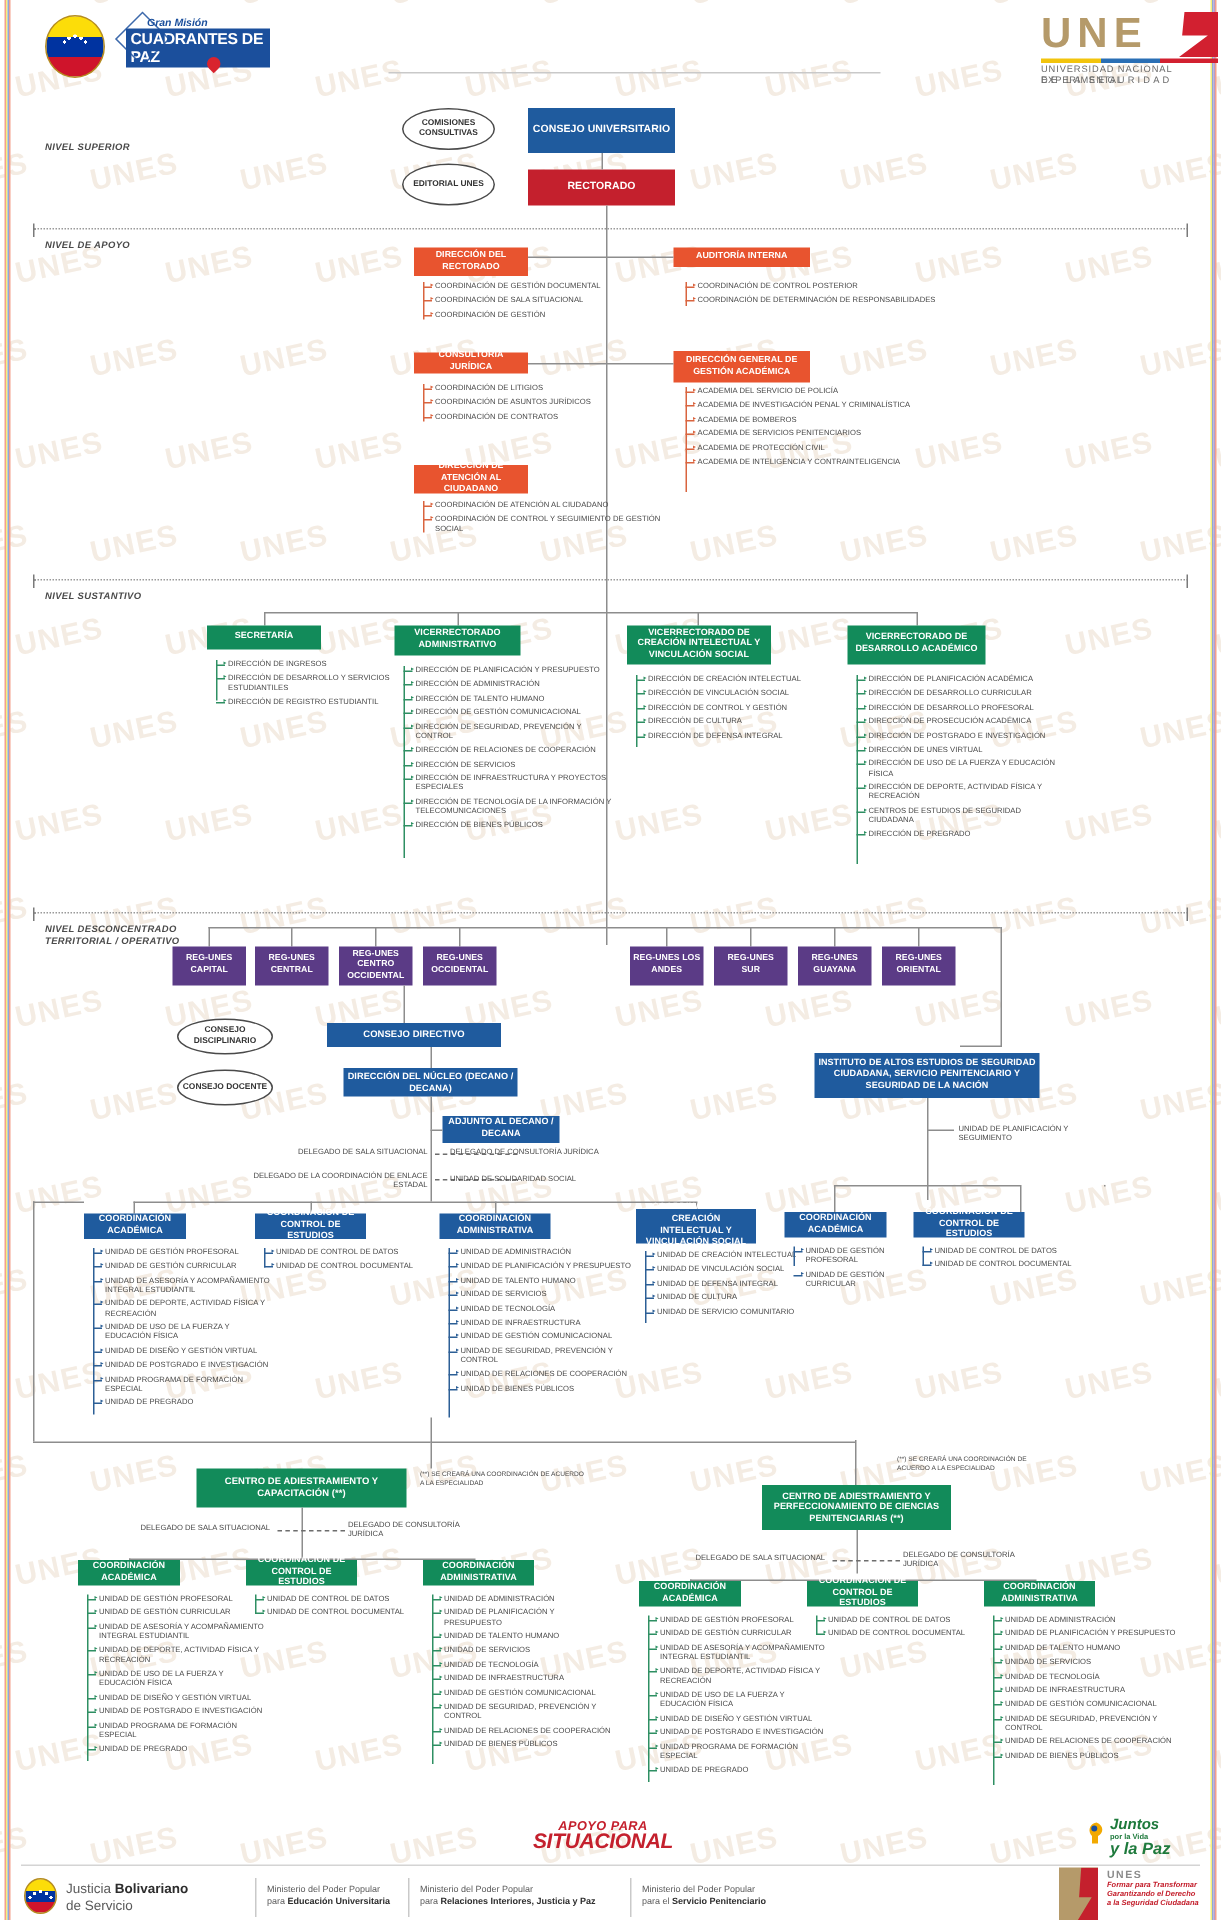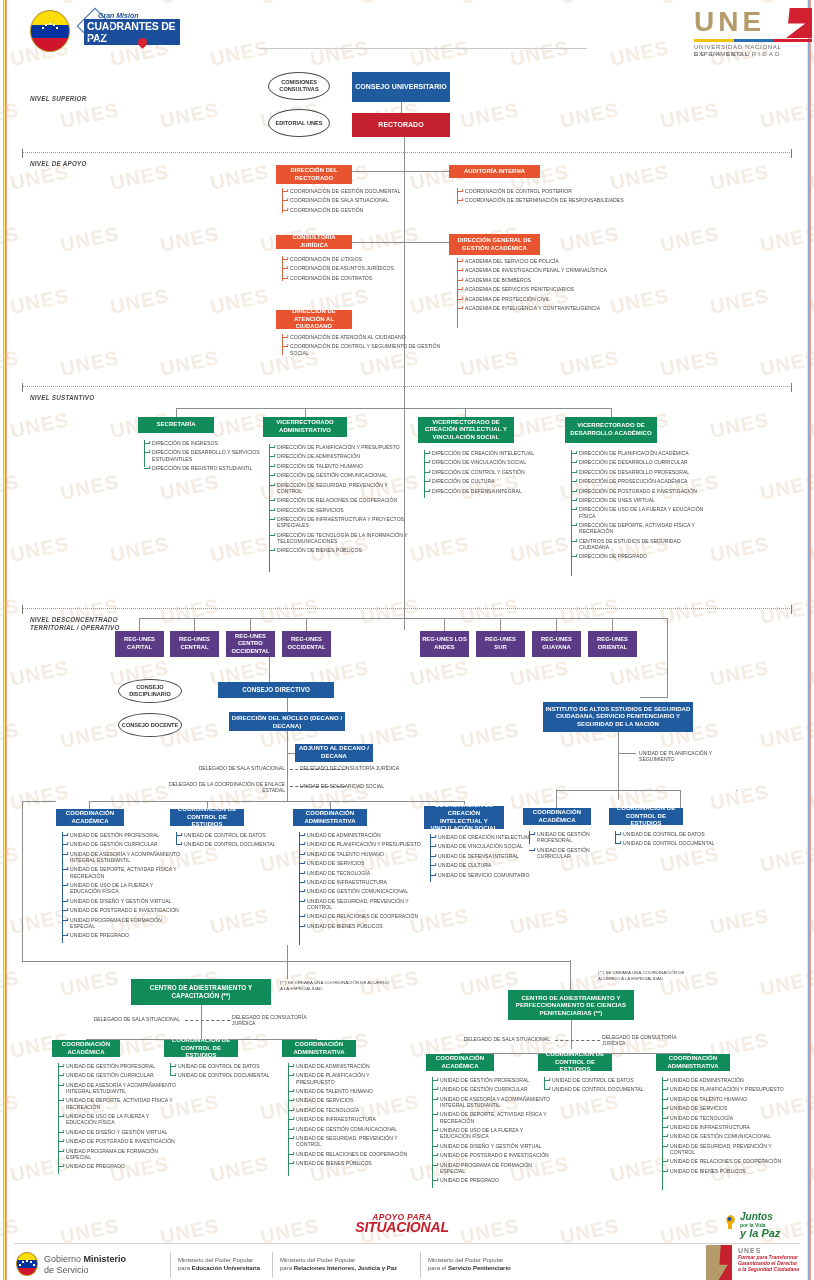--- a/index.html
+++ b/index.html
@@ -766,21 +766,21 @@
   <div class="j2">por la Vida</div>
   <div class="j3">y la Paz</div>
 </div>
 
 <div class="foot-rule" style="top:1243px"></div>
 
 <div style="position:absolute;left:16px;top:1252px;width:22px;height:24px">
   <div class="flag-oval" style="width:22px;height:24px"></div>
 </div>
 <div class="gob" style="left:44px;top:1254px;width:120px">
-  <div><span>Gobierno </span><b>Ministerio</b></div>
+  <div><span>Justicia </span><b>Bolivariano</b></div>
   <div>de Servicio</div>
 </div>
 
 <div class="foot-sep" style="left:170px;top:1252px;height:26px"></div>
 <div class="foot-sep" style="left:272px;top:1252px;height:26px"></div>
 <div class="foot-sep" style="left:420px;top:1252px;height:26px"></div>
 
 <div class="minbox" style="left:178px;top:1256px;width:95px">
   <div>Ministerio del Poder Popular</div>
   <div><span>para </span><b>Educación Universitaria</b></div>

